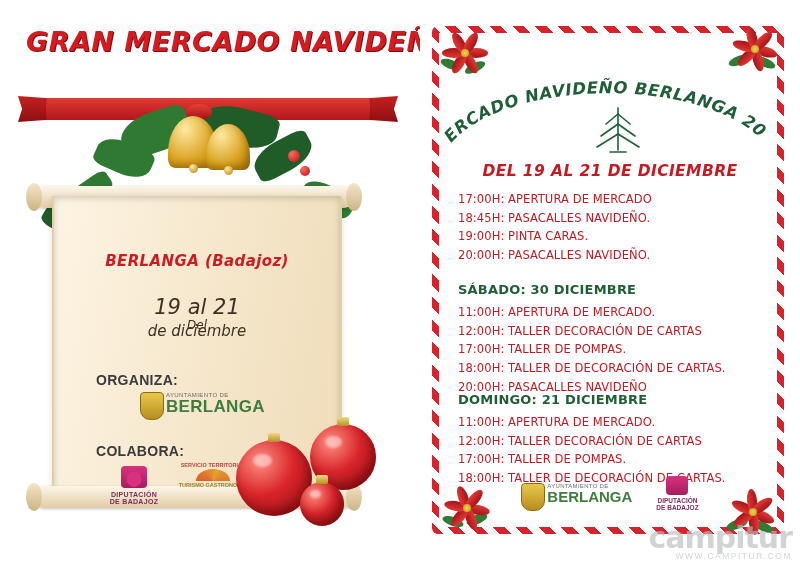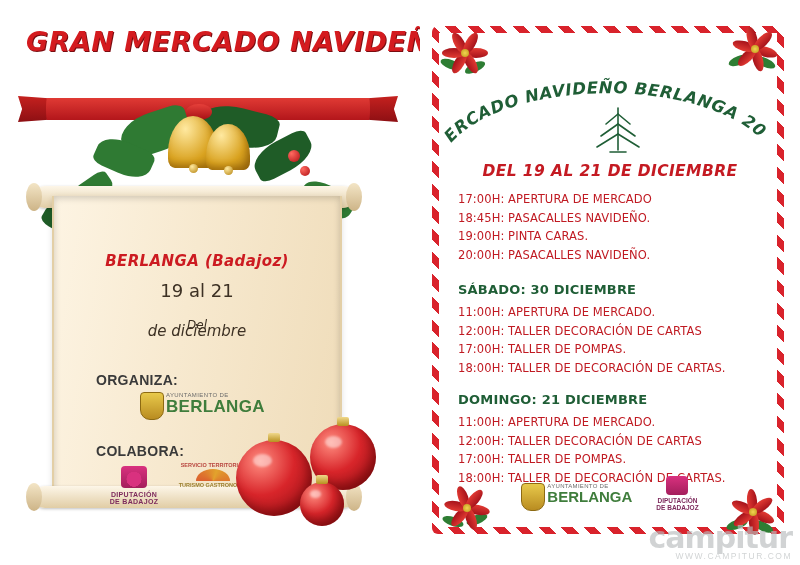--- a/index.html
+++ b/index.html
@@ -154,21 +154,21 @@
   }
   .place-line2 {
     top: 56px;
     font-size: 15px;
     font-weight: bold;
     font-style: italic;
     color: #cc1b21;
     letter-spacing: .4px;
   }
   .dates-del  { top: 82px;  font-size: 12px; font-style: italic; color: #3d3124; margin-top: 40px; }
-  .dates-big  { top: 84px;  font-size: 18px; color: #3d3124; }
+  .dates-big  { top: 99px;  font-size: 21px; font-style: italic; color: #3d3124; }
   .dates-mes  { top: 126px; font-size: 15px; font-style: italic; color: #3d3124; }
 
   .organiza {
     position: absolute;
     left: 96px;
     top: 372px;
     font-size: 14px;
     font-weight: bold;
     color: #3a3a3a;
     letter-spacing: .3px;
@@ -598,20 +598,21 @@
       <div class="event-line">19:00H: PINTA CARAS.</div>
       <div class="event-line">20:00H: PASACALLES NAVIDEÑO.</div>
     </div>
 
     <div class="day-block day-2">
       <div class="day-head">SÁBADO: 30 DICIEMBRE</div>
       <div class="event-line">11:00H: APERTURA DE MERCADO.</div>
       <div class="event-line">12:00H: TALLER DECORACIÓN DE CARTAS</div>
       <div class="event-line">17:00H: TALLER DE POMPAS.</div>
       <div class="event-line">18:00H: TALLER DE DECORACIÓN DE CARTAS.</div>
+      <div class="event-line">20:00H: PASACALLES NAVIDEÑO</div>
     </div>
 
     <div class="day-block day-3">
       <div class="day-head">DOMINGO: 21 DICIEMBRE</div>
       <div class="event-line">11:00H: APERTURA DE MERCADO.</div>
       <div class="event-line">12:00H: TALLER DECORACIÓN DE CARTAS</div>
       <div class="event-line">17:00H: TALLER DE POMPAS.</div>
       <div class="event-line">18:00H: TALLER DE DECORACIÓN DE CARTAS.</div>
     </div>
 

